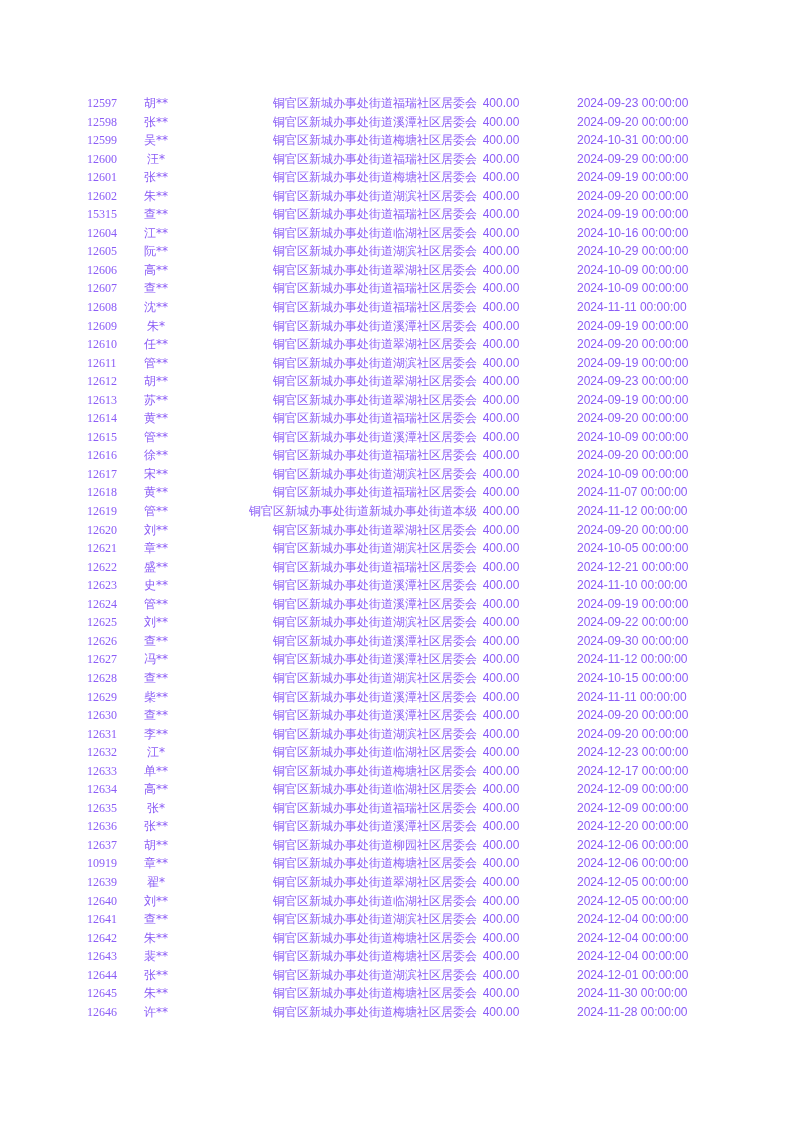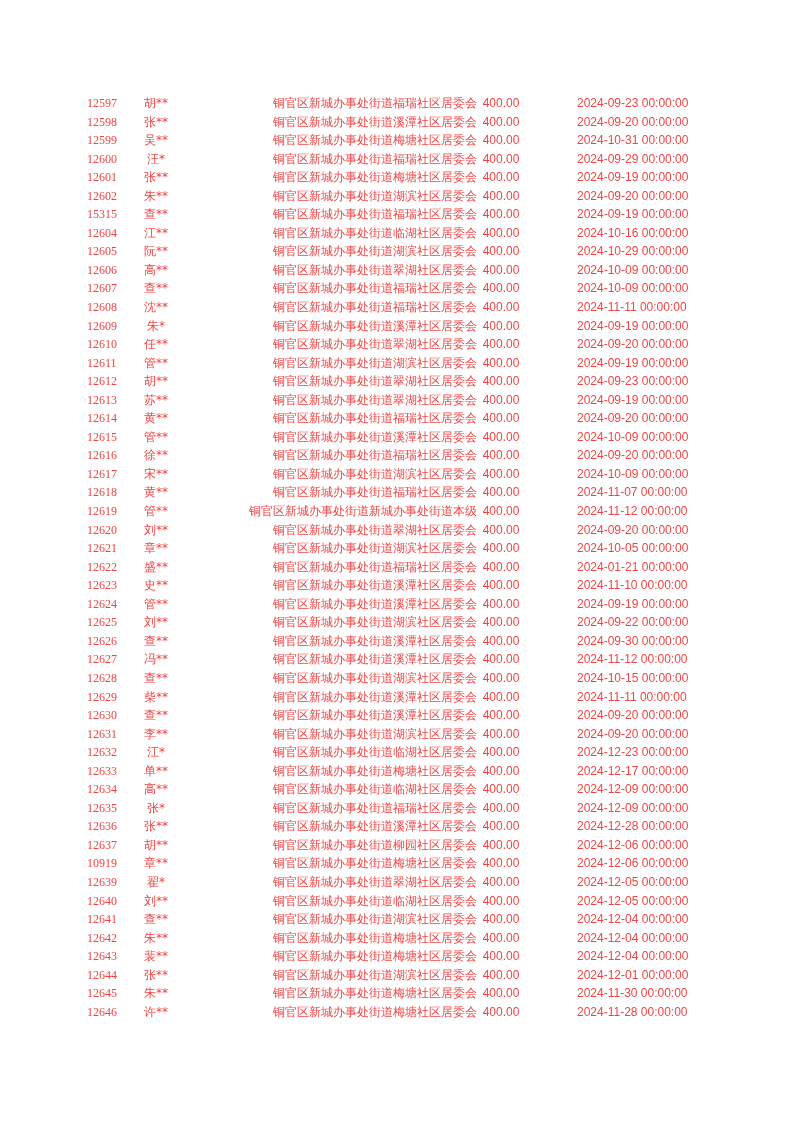--- a/index.html
+++ b/index.html
@@ -6,21 +6,21 @@
     margin: 0;
     padding: 0;
     background: #ffffff;
   }
   .page {
     position: relative;
     width: 793px;
     height: 1122px;
     background: #ffffff;
     overflow: hidden;
-    color: #ef4444;
+    color: #8b5cf6;
   }
   .table {
     position: absolute;
     top: 94px;
     left: 0;
     right: 0;
   }
   .row {
     position: relative;
     height: 18.56px;
@@ -241,21 +241,21 @@
         <span class="cell cell-name">章**</span>
         <span class="cell cell-org">铜官区新城办事处街道湖滨社区居委会</span>
         <span class="cell cell-amount">400.00</span>
         <span class="cell cell-date">2024-10-05 00:00:00</span>
       </div>
       <div class="row">
         <span class="cell cell-id">12622</span>
         <span class="cell cell-name">盛**</span>
         <span class="cell cell-org">铜官区新城办事处街道福瑞社区居委会</span>
         <span class="cell cell-amount">400.00</span>
-        <span class="cell cell-date">2024-01-21 00:00:00</span>
+        <span class="cell cell-date">2024-12-21 00:00:00</span>
       </div>
       <div class="row">
         <span class="cell cell-id">12623</span>
         <span class="cell cell-name">史**</span>
         <span class="cell cell-org">铜官区新城办事处街道溪潭社区居委会</span>
         <span class="cell cell-amount">400.00</span>
         <span class="cell cell-date">2024-11-10 00:00:00</span>
       </div>
       <div class="row">
         <span class="cell cell-id">12624</span>
@@ -339,21 +339,21 @@
         <span class="cell cell-name">张*</span>
         <span class="cell cell-org">铜官区新城办事处街道福瑞社区居委会</span>
         <span class="cell cell-amount">400.00</span>
         <span class="cell cell-date">2024-12-09 00:00:00</span>
       </div>
       <div class="row">
         <span class="cell cell-id">12636</span>
         <span class="cell cell-name">张**</span>
         <span class="cell cell-org">铜官区新城办事处街道溪潭社区居委会</span>
         <span class="cell cell-amount">400.00</span>
-        <span class="cell cell-date">2024-12-28 00:00:00</span>
+        <span class="cell cell-date">2024-12-20 00:00:00</span>
       </div>
       <div class="row">
         <span class="cell cell-id">12637</span>
         <span class="cell cell-name">胡**</span>
         <span class="cell cell-org">铜官区新城办事处街道柳园社区居委会</span>
         <span class="cell cell-amount">400.00</span>
         <span class="cell cell-date">2024-12-06 00:00:00</span>
       </div>
       <div class="row">
         <span class="cell cell-id">10919</span>

